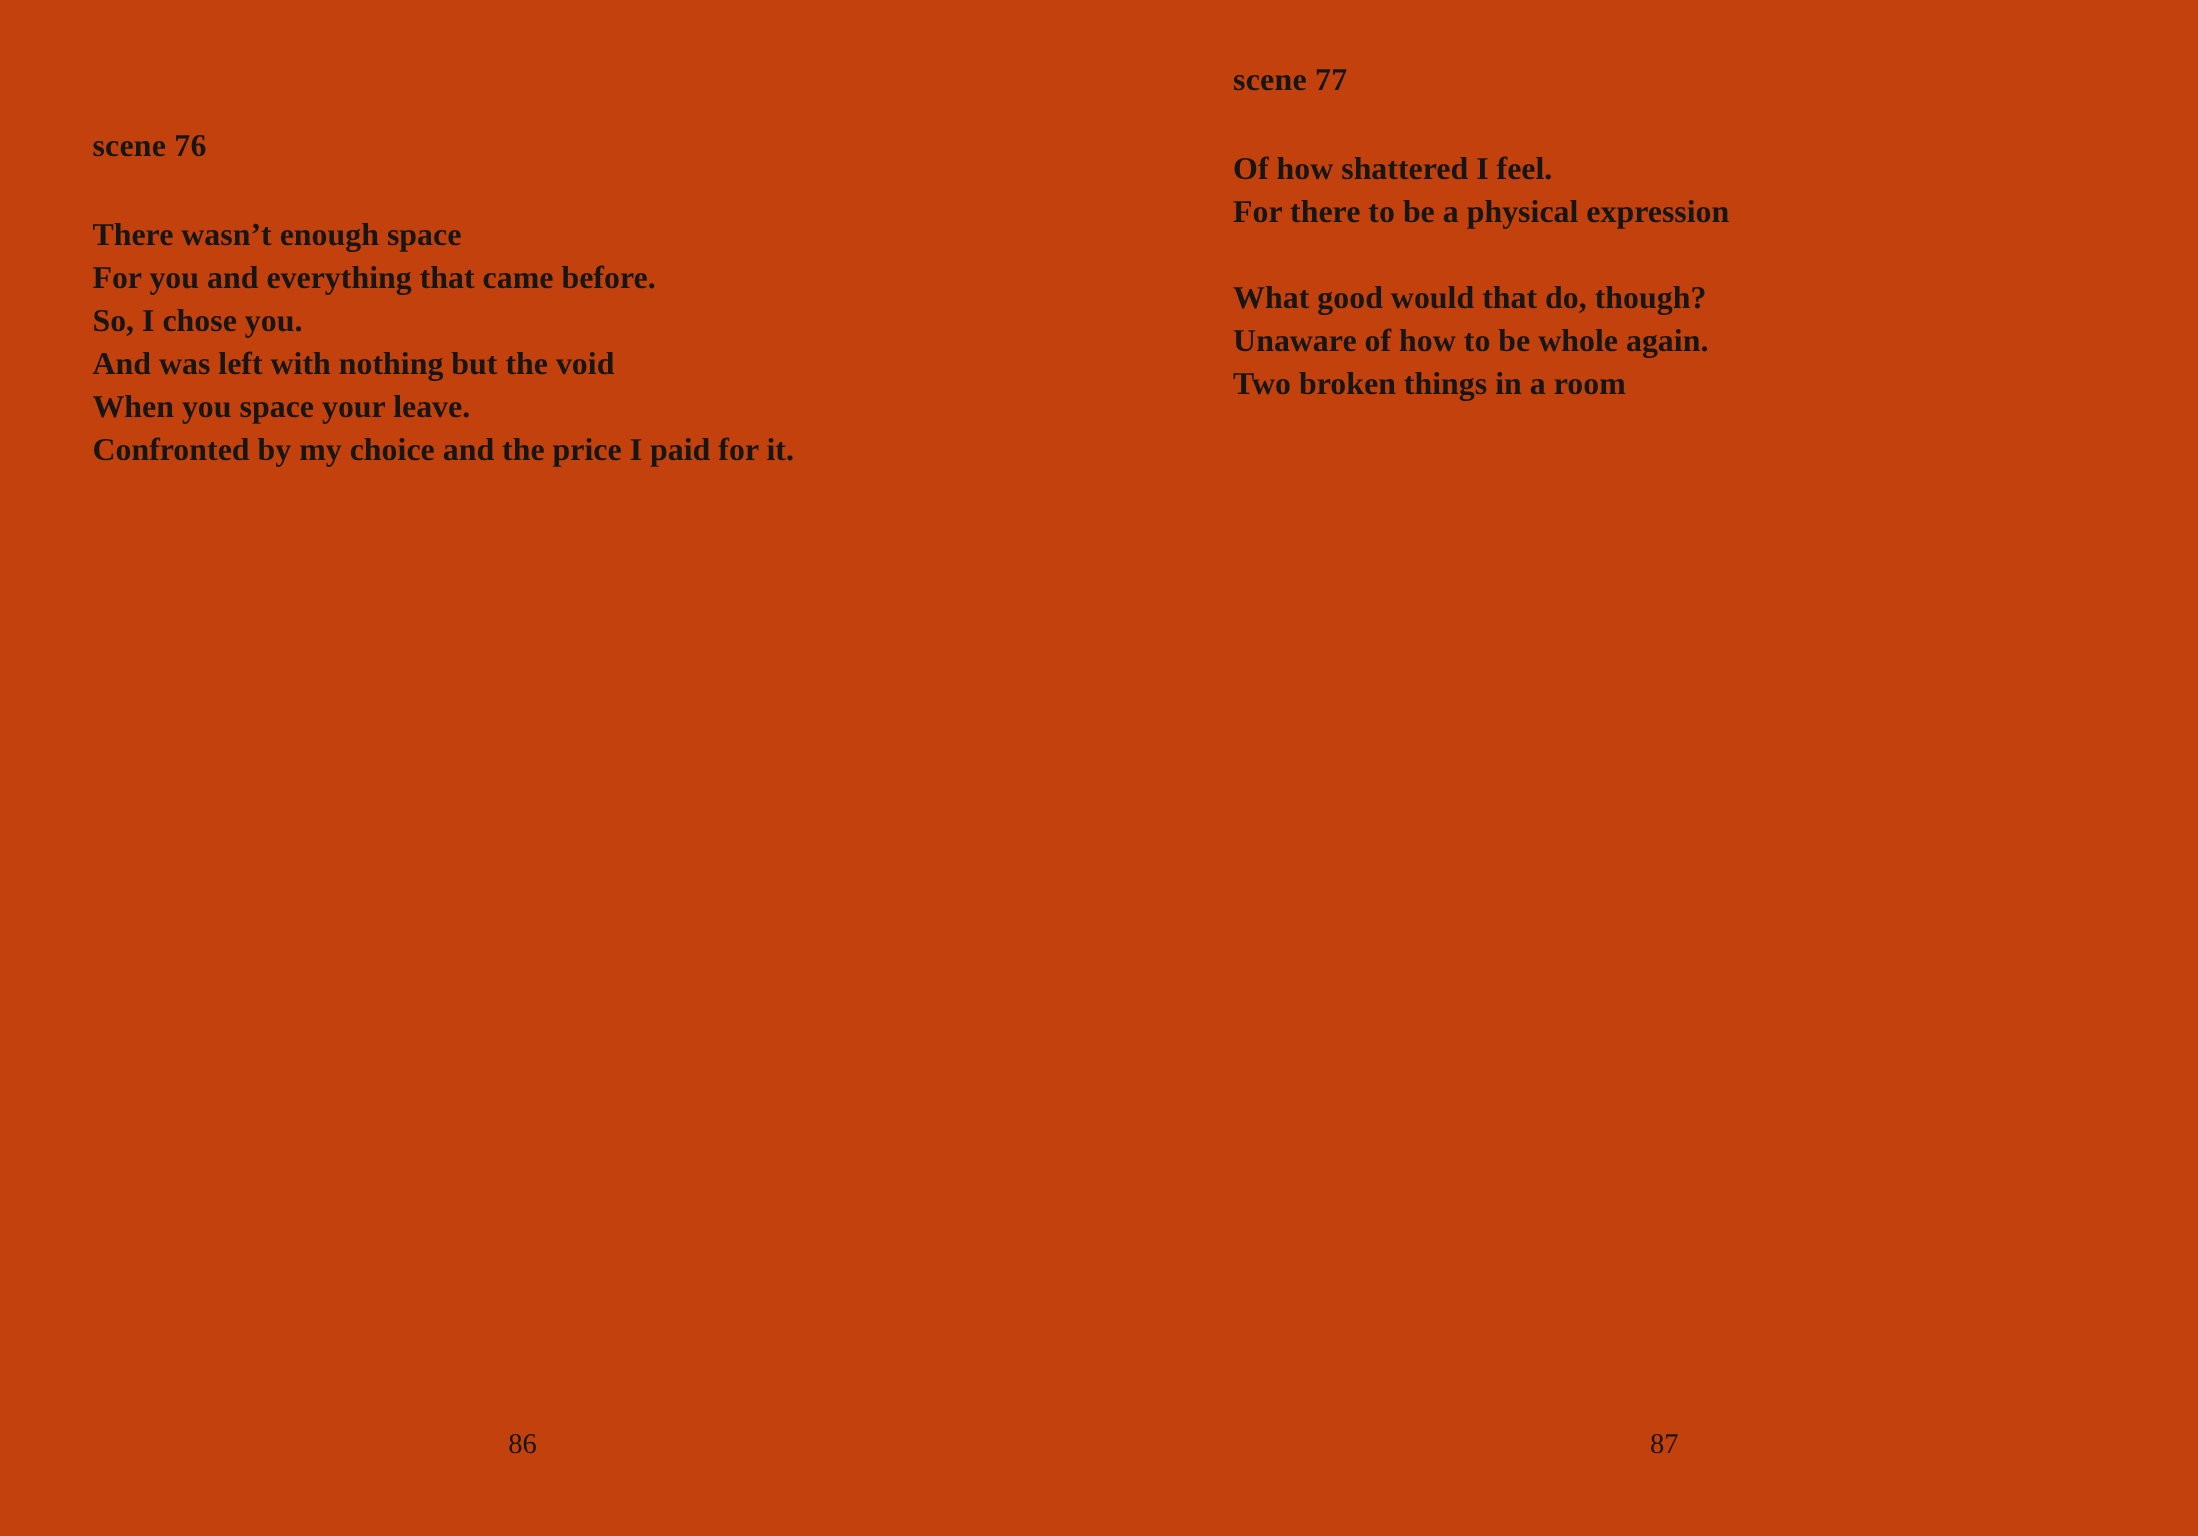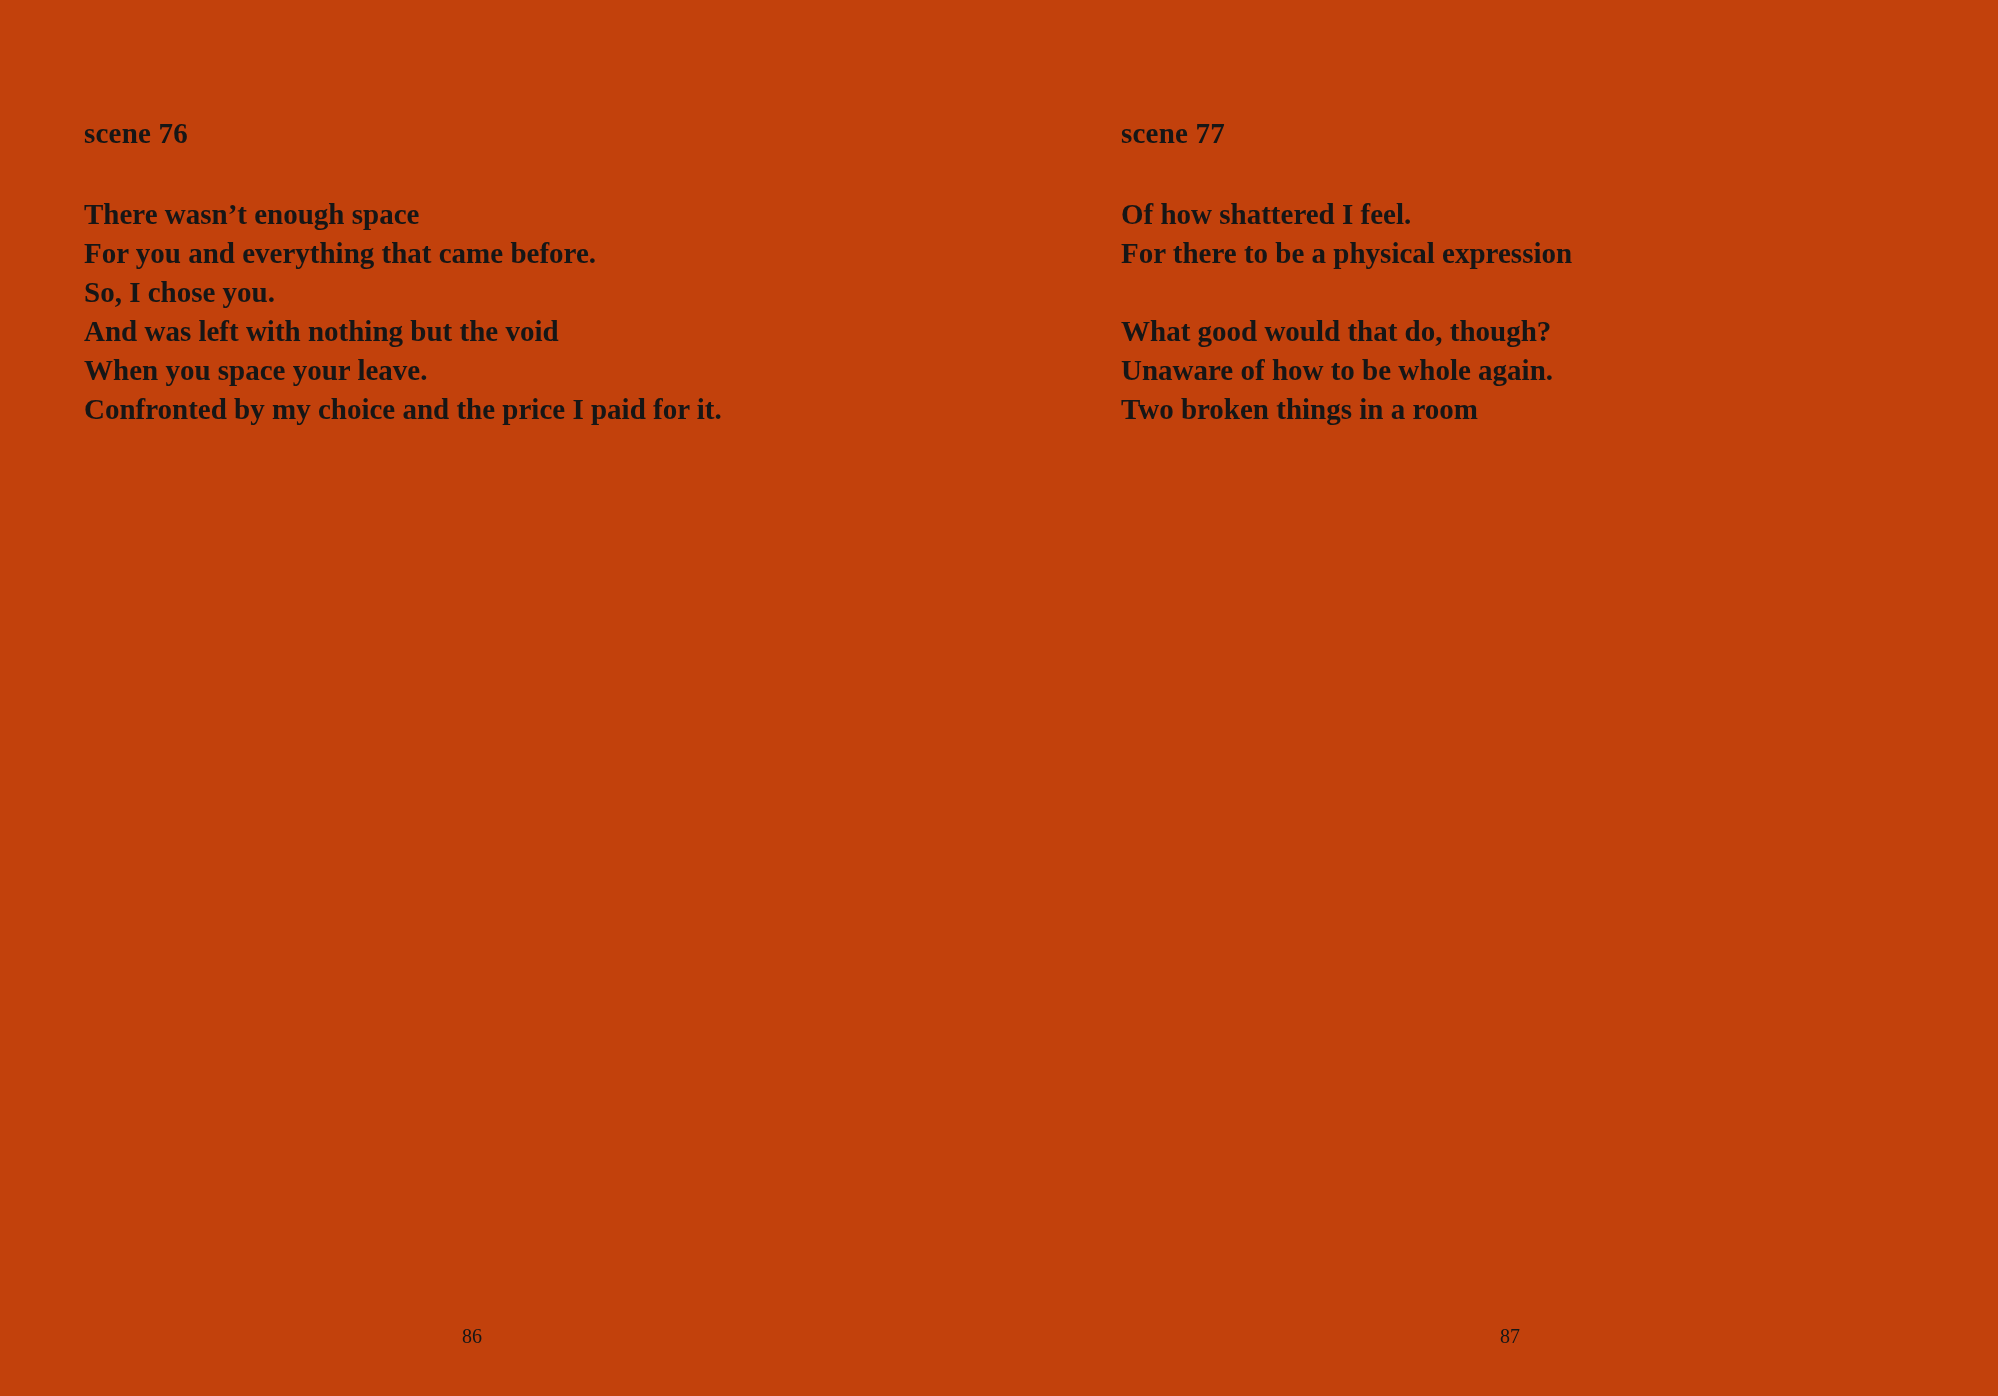--- a/index.html
+++ b/index.html
@@ -21,41 +21,41 @@
     background: #c2410c;
   }
   .page {
     position: absolute;
     top: 0;
     height: 100%;
     width: 999px;
     box-sizing: border-box;
   }
   .page.left  { left: 0;    padding: 118px 0 0 84px; }
-  .page.right { left: 999px; padding: 118px 0 0 122px; }
+  .page.right { left: 999px; padding: 58px 0 0 122px; }
 
   .poem-heading {
     margin: 0 0 47px 0;
     font-size: 29px;
     font-weight: bold;
     line-height: 30px;
     letter-spacing: 0.2px;
   }
   .stanza { margin: 0 0 39px 0; font-weight: bold; }
   .stanza:last-of-type { margin-bottom: 0; }
   .poem-line {
     margin: 0;
     font-size: 29px;
     line-height: 39px;
     white-space: nowrap;
   }
   .pagenum {
     position: absolute;
-    bottom: 47px;
-    font-size: 20px;
+    bottom: 70px;
+    font-size: 26px;
     line-height: 26px;
     font-family: Liberation Serif, serif;
   }
   .page.left  .pagenum { left: 462px; }
   .page.right .pagenum { left: 501px; }
 </style>
 </head>
 <body>
 
 <div class="spread">

